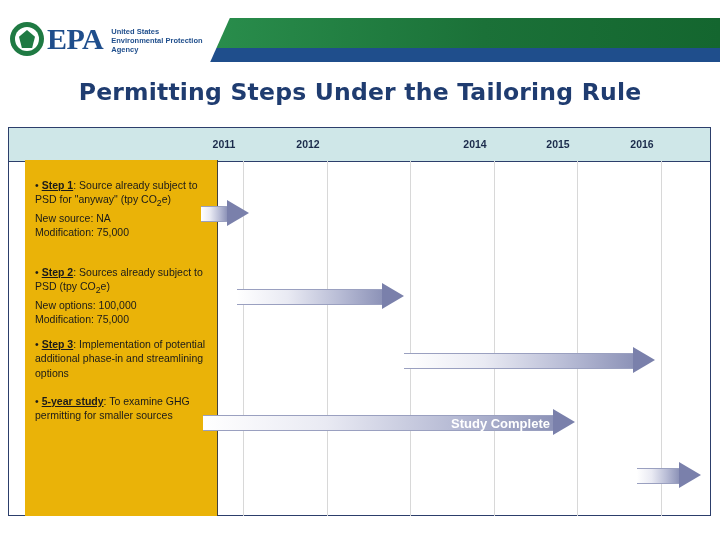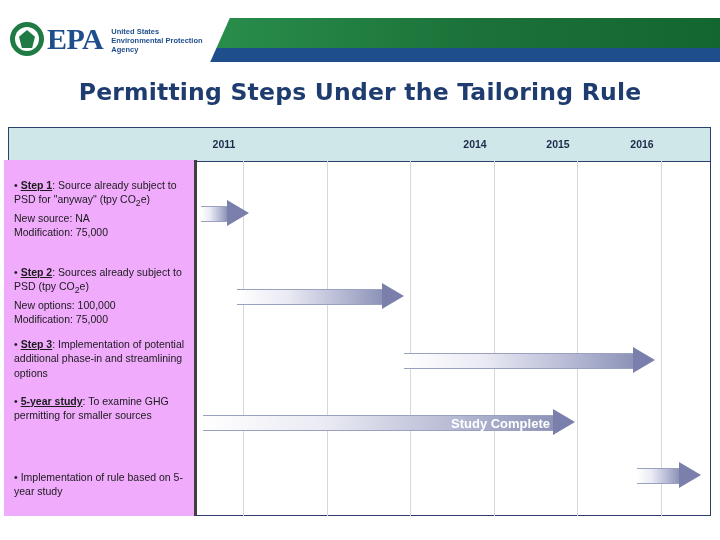--- a/index.html
+++ b/index.html
@@ -119,26 +119,26 @@
   .header-divider {
     position: absolute;
     left: 0; top: 33px;
     width: 100%; height: 1px;
     background: #2c3e6b;
   }
 
   
   .text-panel {
     position: absolute;
-    left: 4px; top: 160px;
+    left: 25px; top: 160px;
     width: 193px;
     height: 356px;
-    border-right: 3px solid #404040;
+    border-right: 1px solid #404040;
     box-sizing: border-box;
-    background: #f0abfc;
+    background: #eab308;
   }
   .bullet {
     position: absolute;
     left: 10px;
     width: 176px;
     font-size: 10.5px;
     line-height: 14.4px;
     color: #1a1a1a;
   }
   .bullet b { font-weight: bold; }
@@ -220,20 +220,21 @@
 </div>
 
 <div class="slide-title">Permitting Steps Under the Tailoring Rule</div>
 
 <div class="chart-frame">
 
   <div class="year-header"></div>
   <div class="header-divider"></div>
 
   <div class="year-cell" style="left:185px;width:60px;">2011</div>
+  <div class="year-cell" style="left:269px;width:60px;">2012</div>
   <div class="year-cell" style="left:436px;width:60px;">2014</div>
   <div class="year-cell" style="left:519px;width:60px;">2015</div>
   <div class="year-cell" style="left:603px;width:60px;">2016</div>
 
   <div class="col-line" style="left:234px;"></div>
   <div class="col-line" style="left:318px;"></div>
   <div class="col-line" style="left:401px;"></div>
   <div class="col-line" style="left:485px;"></div>
   <div class="col-line" style="left:568px;"></div>
   <div class="col-line" style="left:652px;"></div>
@@ -255,23 +256,20 @@
   </div>
 
   <div class="bullet" style="top:177px;">
     <span class="dot">•</span><b><u>Step 3</u></b><span>: Implementation of potential additional phase-in and streamlining options</span>
   </div>
 
   <div class="bullet" style="top:234px;">
     <span class="dot">•</span><b><u>5-year study</u></b><span>: To examine GHG permitting for smaller sources</span>
   </div>
 
-  <div class="bullet" style="top:310px;">
-    <span class="dot">•</span><span>Implementation of rule based on 5-year study</span>
-  </div>
 
 </div>
 
 <div class="arrow" style="left:201px; top:200px; width:48px;">
   <div class="shaft" style="width:26px;"></div>
   <div class="head" style="left:26px;"></div>
 </div>
 
 <div class="arrow" style="left:237px; top:283px; width:167px;">
   <div class="shaft" style="width:145px;"></div>

